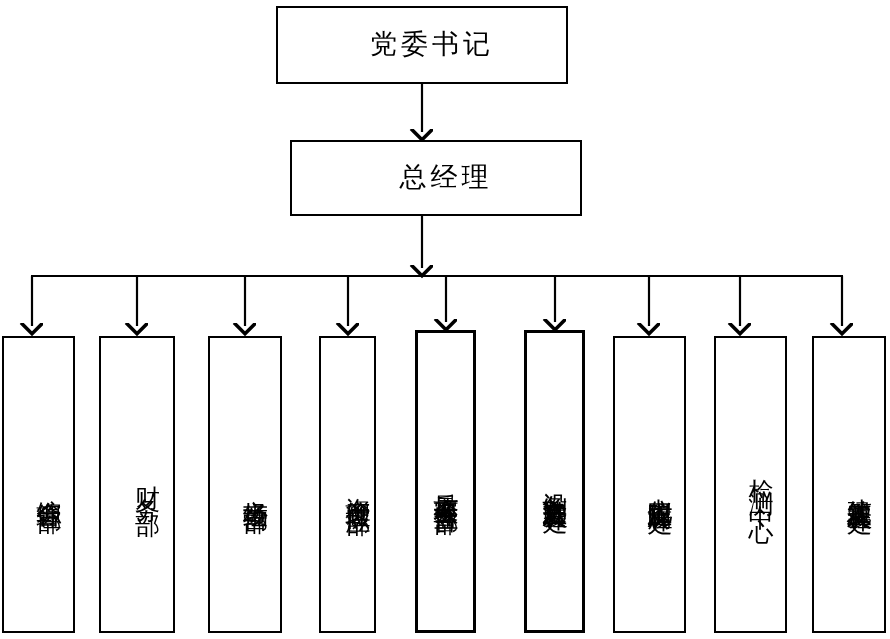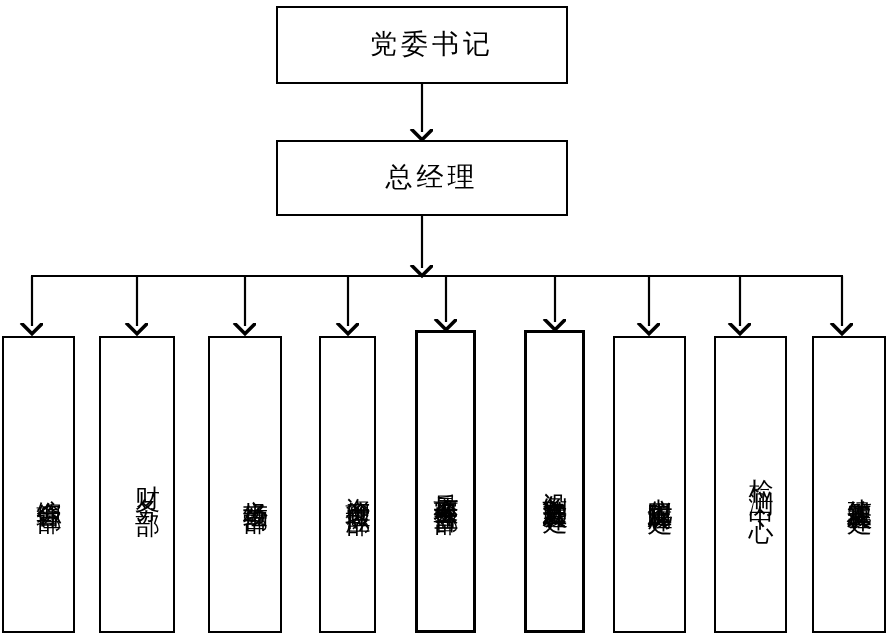--- a/index.html
+++ b/index.html
@@ -89,21 +89,21 @@
     <line x1="555" y1="276" x2="555" y2="322" stroke="#000000" stroke-width="2.2" marker-end="url(#arrowhead)"></line>
     <line x1="649" y1="276" x2="649" y2="326" stroke="#000000" stroke-width="2.2" marker-end="url(#arrowhead)"></line>
     <line x1="740" y1="276" x2="740" y2="326" stroke="#000000" stroke-width="2.2" marker-end="url(#arrowhead)"></line>
     <line x1="842" y1="276" x2="842" y2="326" stroke="#000000" stroke-width="2.2" marker-end="url(#arrowhead)"></line>
   </svg>
 
   <div class="node-box thin" style="left:276px; top:6px; width:292px; height:78px;">
     <span class="node-label-h">党委书记</span>
   </div>
 
-  <div class="node-box thin" style="left:276px; top:140px; width:292px; height:76px;">
+  <div class="node-box thin" style="left:290px; top:140px; width:292px; height:76px;">
     <span class="node-label-h">总经理</span>
   </div>
 
   <div class="node-box thin" style="left:2px; top:336px; width:73px; height:297px;">
     <span class="node-label-v">综合管理部</span>
   </div>
 
   <div class="node-box thin" style="left:99px; top:336px; width:76px; height:297px;">
     <span class="node-label-v spaced">财务部</span>
   </div>

